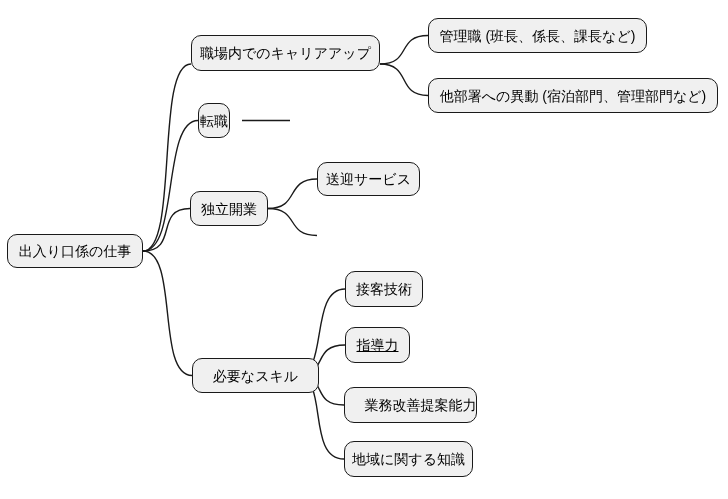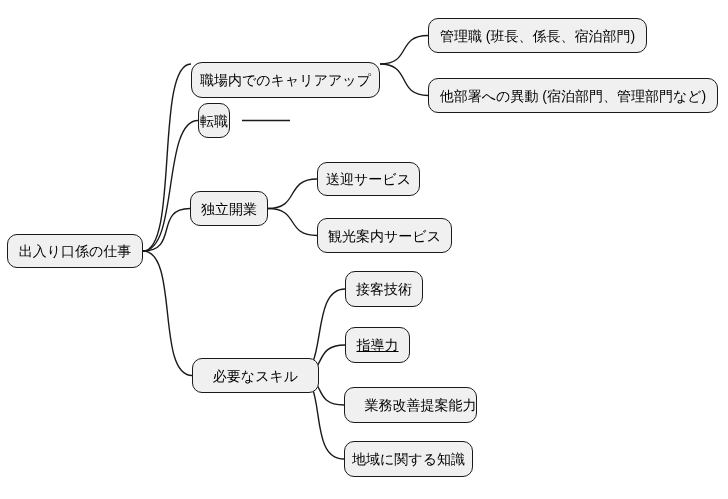--- a/index.html
+++ b/index.html
@@ -48,29 +48,28 @@
     <path class="edge" d="M268,208.5 C300,208.5 285,179 317,179"></path>
     <path class="edge" d="M268,208.5 C300,208.5 285,235.5 317,235.5"></path>
     <path class="edge" d="M297,375.5 C329,375.5 309,289 345,289"></path>
     <path class="edge" d="M297,375.5 C329,375.5 311,345 345,345"></path>
     <path class="edge" d="M297,375.5 C329,375.5 310,405 344,405"></path>
     <path class="edge" d="M297,375.5 C329,375.5 306,459 344,459"></path>
   </svg>
 
   <div class="node" style="left:7px;   top:234px; width:136px; height:34px;">出入り口係の仕事</div>
 
-  <div class="node" style="left:191px; top:62px;  width:189px; height:36px;border-radius:11px;">職場内でのキャリアアップ</div>
-  <div class="node" style="left:428px; top:18px;  width:219px; height:35px;">管理職 (班長、係長、宿泊部門)</div>
+  <div class="node" style="left:191px; top:35px;  width:189px; height:36px;">職場内でのキャリアアップ</div>
+  <div class="node" style="left:428px; top:18px;  width:219px; height:35px;">管理職 (班長、係長、課長など)</div>
   <div class="node" style="left:428px; top:78px;  width:290px; height:35px;">他部署への異動 (宿泊部門、管理部門など)</div>
 
   <div class="node" style="left:198px; top:103px; width:32px;  height:35px;">転職</div>
 
   <div class="node" style="left:317px; top:162px; width:103px; height:34px;">送迎サービス</div>
   <div class="node" style="left:190px; top:191px; width:78px;  height:35px;">独立開業</div>
-  <div class="node" style="left:317px; top:218px; width:135px; height:35px;">観光案内サービス</div>
 
   <div class="node" style="left:192px; top:358px; width:127px; height:35px;">必要なスキル</div>
   <div class="node" style="left:345px; top:271px; width:78px;  height:36px;">接客技術</div>
   <div class="node" style="left:345px; top:327px; width:65px;  height:36px;text-decoration:underline;">指導力</div>
   <div class="node" style="left:344px; top:387px; width:133px; height:36px;padding-left:20px;">業務改善提案能力</div>
   <div class="node" style="left:344px; top:441px; width:129px; height:36px;">地域に関する知識</div>
 
 </div>
 
 </body></html>

